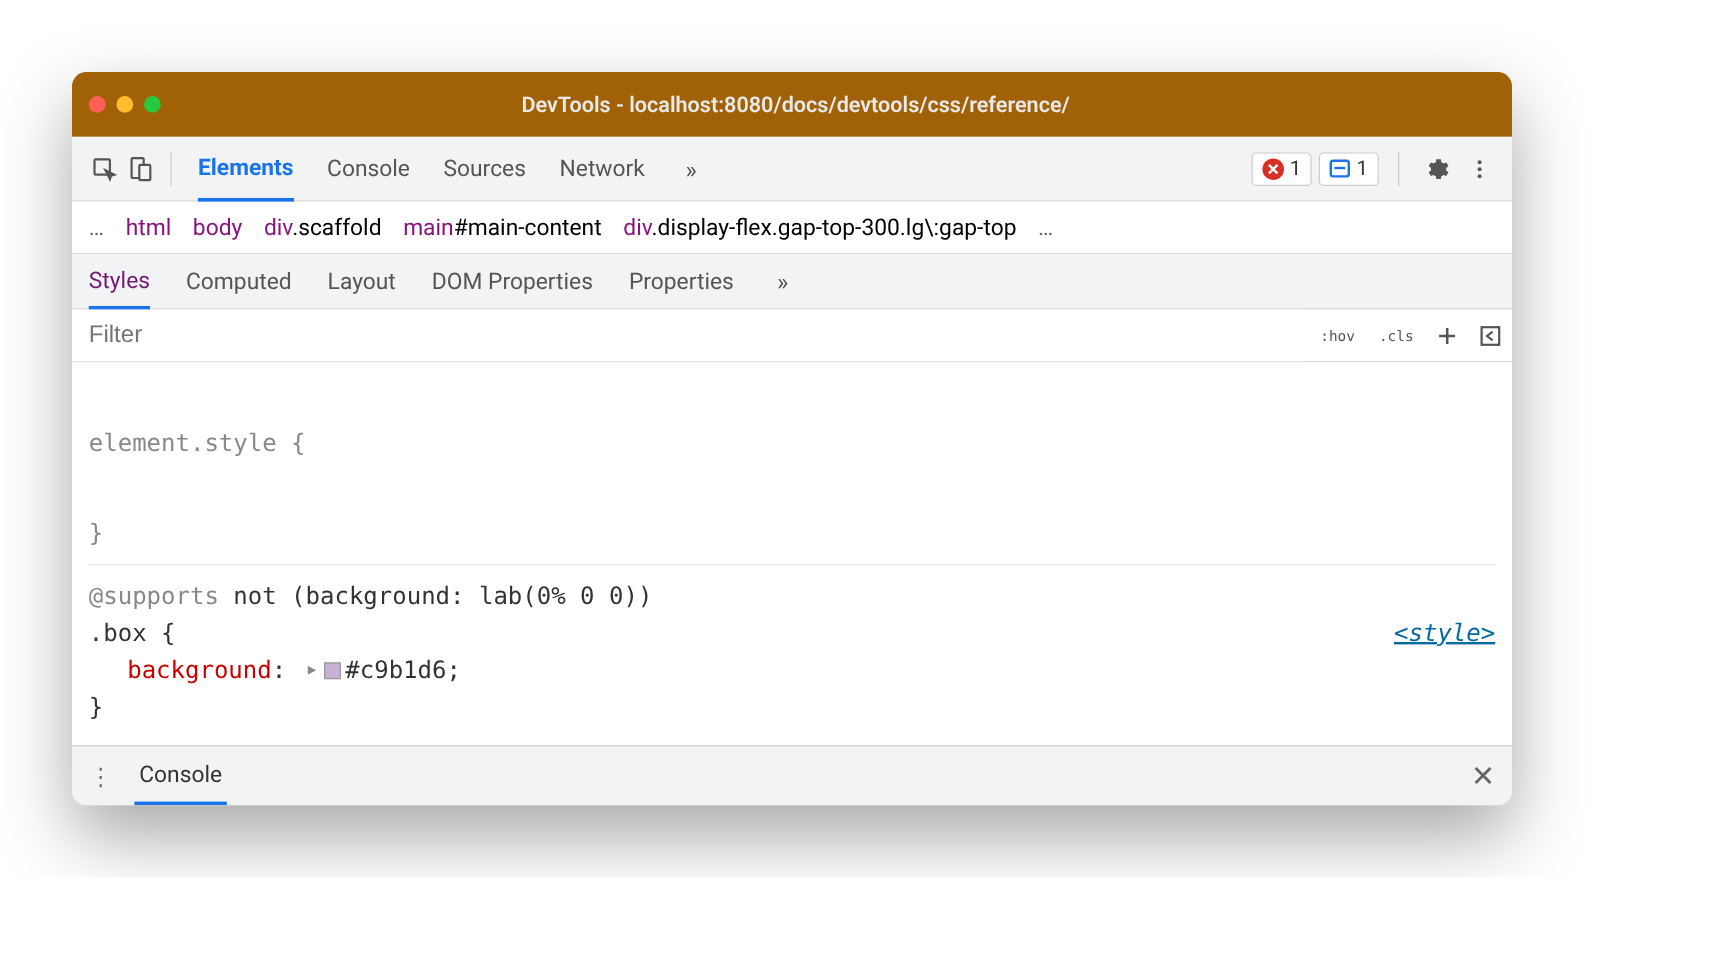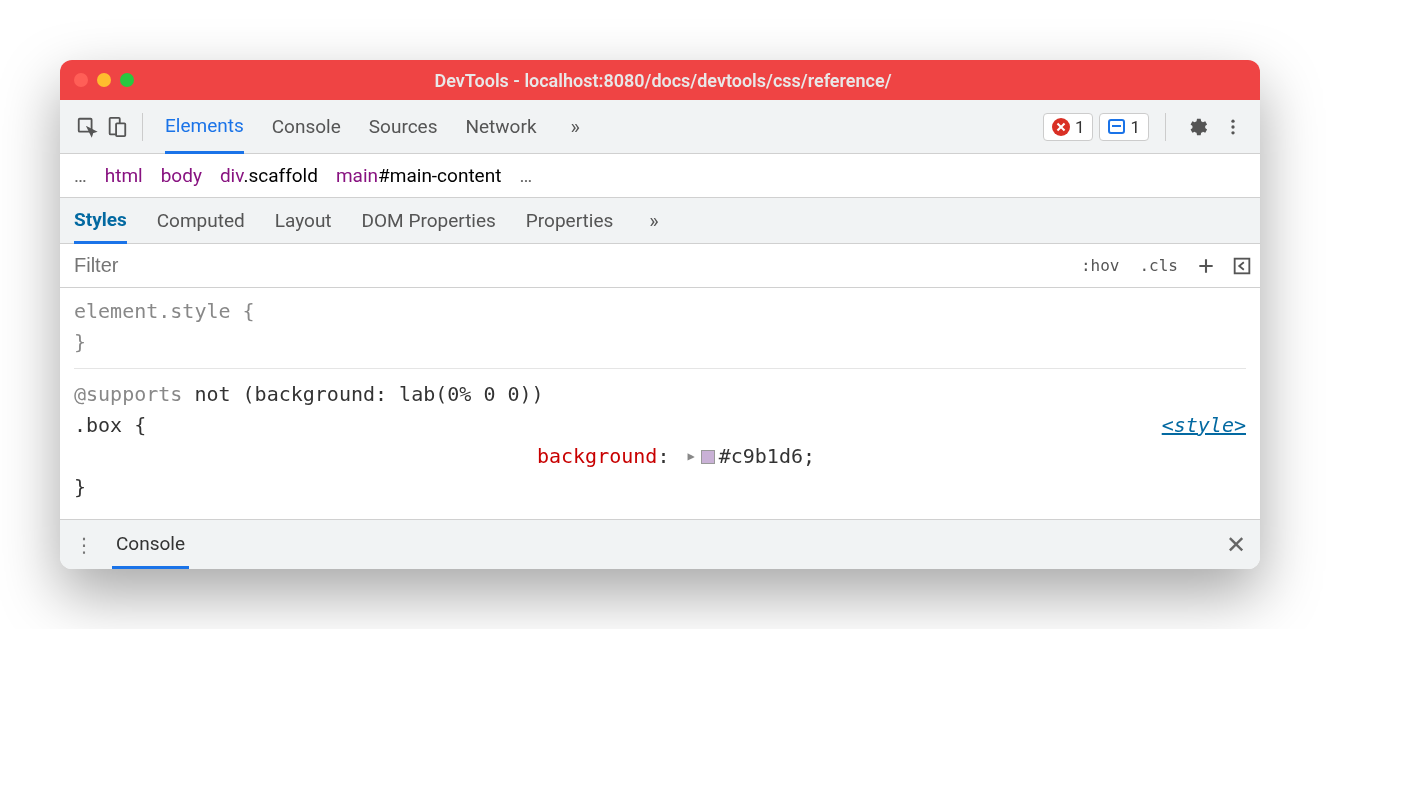--- a/index.html
+++ b/index.html
@@ -1,56 +1,56 @@
 <!DOCTYPE html>
 <html><head>
 <meta charset="utf-8">
 <style>
 * { box-sizing: border-box; margin: 0; padding: 0; }
 body { font-family: -apple-system, BlinkMacSystemFont, "Segoe UI", Roboto, sans-serif; background: #fff; padding: 60px; }
 .window { width: 1200px; border-radius: 12px; overflow: hidden; box-shadow: 0 25px 60px rgba(0,0,0,0.35); background: #fff; }
-.titlebar { background: #ef4444; height: 40px; display: flex; align-items: center; padding: 0 14px; }
+.titlebar { background: #a16207; height: 54px; display: flex; align-items: center; padding: 0 14px; }
 .traffic { display: flex; gap: 9px; }
 .traffic span { width: 14px; height: 14px; border-radius: 50%; }
 .t-red { background: #ff5f57; }
 .t-yellow { background: #ffbd2e; }
 .t-green { background: #28c840; }
 .title { flex: 1; text-align: center; color: #e8e8e8; font-size: 18px; font-weight: 600; }
 .toolbar { height: 54px; border-bottom: 1px solid #d0d0d0; display: flex; align-items: center; padding: 0 12px; background: #f1f3f4; }
 .tb-icon { width: 30px; height: 30px; display: flex; align-items: center; justify-content: center; color: #555; cursor: pointer; }
 .divider { width: 1px; height: 28px; background: #ccc; margin: 0 10px; }
 .panel-tabs { display: flex; gap: 28px; padding-left: 12px; flex: 1; align-items: center; height: 100%; font-size: 19px; color: #555; }
 .panel-tab { cursor: pointer; height: 100%; display: flex; align-items: center; }
-.panel-tab.active { color: #1a73e8; border-bottom: 3px solid #1a73e8; font-weight: 400; margin-bottom: -1px; }
+.panel-tab.active { color: #1a73e8; border-bottom: 3px solid #1a73e8; font-weight: 700; margin-bottom: -1px; }
 .more-tabs { font-size: 20px; color: #555; cursor: pointer; padding: 0 6px; }
 .tb-right { display: flex; align-items: center; gap: 6px; }
 .badge { display: flex; align-items: center; gap: 5px; border: 1px solid #ccc; border-radius: 4px; padding: 3px 8px; font-size: 17px; color: #333; cursor: pointer; background: #fff; }
 .badge.err .ico { width: 18px; height: 18px; border-radius: 50%; background: #d93025; position: relative; }
 .badge.err .ico::before, .badge.err .ico::after { content: ""; position: absolute; width: 10px; height: 2px; background: #fff; top: 8px; left: 4px; }
 .badge.err .ico::before { transform: rotate(45deg); }
 .badge.err .ico::after { transform: rotate(-45deg); }
 .badge.msg .ico { width: 17px; height: 15px; border: 2px solid #1a73e8; border-radius: 3px; position: relative; }
 .badge.msg .ico::after { content: ""; position: absolute; width: 9px; height: 2px; background: #1a73e8; top: 4px; left: 2px; }
 .breadcrumb { height: 44px; border-bottom: 1px solid #d0d0d0; display: flex; align-items: center; padding: 0 14px; font-size: 19px; gap: 18px; overflow: hidden; white-space: nowrap; background: #fff; }
 .breadcrumb .ell { color: #666; }
 .breadcrumb span { cursor: pointer; }
 .bc-tag { color: #881280; }
 .bc-class, .bc-id { color: #000000; }
 .sub-tabs { height: 46px; border-bottom: 1px solid #d0d0d0; display: flex; align-items: center; padding: 0 14px; gap: 30px; font-size: 19px; color: #555; background: #f1f3f4; }
 .sub-tab { cursor: pointer; height: 100%; display: flex; align-items: center; }
-.sub-tab.active { color: #0369a1; border-bottom: 3px solid #1a73e8; font-weight: 700; margin-bottom: -1px; }
+.sub-tab.active { color: #701a75; border-bottom: 3px solid #1a73e8; font-weight: 400; margin-bottom: -1px; }
 .filter-row { height: 44px; border-bottom: 1px solid #d0d0d0; display: flex; align-items: center; background: #fff; }
 .filter-input { flex: 1; border: none; padding: 0 14px; font-size: 20px; color: #888; outline: none; height: 100%; }
-.filter-btn { padding: 0 10px; font-family: ui-monospace, Menlo, monospace; font-size: 16px; color: #555; cursor: pointer; }
+.filter-btn { padding: 0 10px; font-family: ui-monospace, Menlo, monospace; font-size: 12px; color: #555; cursor: pointer; }
 .filter-iconbtn { width: 36px; height: 36px; display: flex; align-items: center; justify-content: center; color: #555; cursor: pointer; }
 .styles-body { padding: 8px 14px 16px; font-family: ui-monospace, Menlo, monospace; font-size: 20px; line-height: 1.55; background: #fff; }
 .rule-sep { border-top: 1px solid #e5e5e5; margin: 10px 0; }
-.sel { color: #888; }
+.sel { color: #888; margin-top: 44px; }
 .sel2 { color: #333; }
-.prop { color: #c80000; padding-left: 32px; text-align: center; }
+.prop { color: #c80000; padding-left: 32px; }
 .val { color: #333; }
 .swatch { display: inline-block; width: 14px; height: 14px; background: #c9b1d6; border: 1px solid #999; vertical-align: middle; margin: 0 4px 2px 2px; }
 .tri { display: inline-block; margin: 0 4px 2px 6px; color: #888; font-size: 12px; vertical-align: middle; }
 .src-link { float: right; text-decoration: underline; color: #0369a1; cursor: pointer; font-style: italic; }
 .drawer { height: 50px; border-top: 1px solid #d0d0d0; display: flex; align-items: center; padding: 0 14px; background: #f1f3f4; }
 .drawer .dots { color: #777; font-size: 20px; margin-right: 18px; cursor: pointer; }
 .drawer-tab { font-size: 19px; color: #333; border-bottom: 3px solid #1a73e8; padding: 12px 4px 11px; cursor: pointer; }
 .drawer .close { margin-left: auto; color: #666; font-size: 24px; cursor: pointer; }
 svg { display: block; }
 </style>
@@ -114,20 +114,21 @@
       </div>
     </div>
   </div>
 
   <div class="breadcrumb">
     <span class="ell">…</span>
     <span><span class="bc-tag">html</span></span>
     <span><span class="bc-tag">body</span></span>
     <span><span class="bc-tag">div</span><span class="bc-class">.scaffold</span></span>
     <span><span class="bc-tag">main</span><span class="bc-id">#main-content</span></span>
+    <span><span class="bc-tag">div</span><span class="bc-class">.display-flex.gap-top-300.lg\:gap-top</span></span>
     <span class="ell">…</span>
   </div>
 
   <div class="sub-tabs">
     <div class="sub-tab active">Styles</div>
     <div class="sub-tab">Computed</div>
     <div class="sub-tab">Layout</div>
     <div class="sub-tab">DOM Properties</div>
     <div class="sub-tab">Properties</div>
     <div class="more-tabs">»</div>

